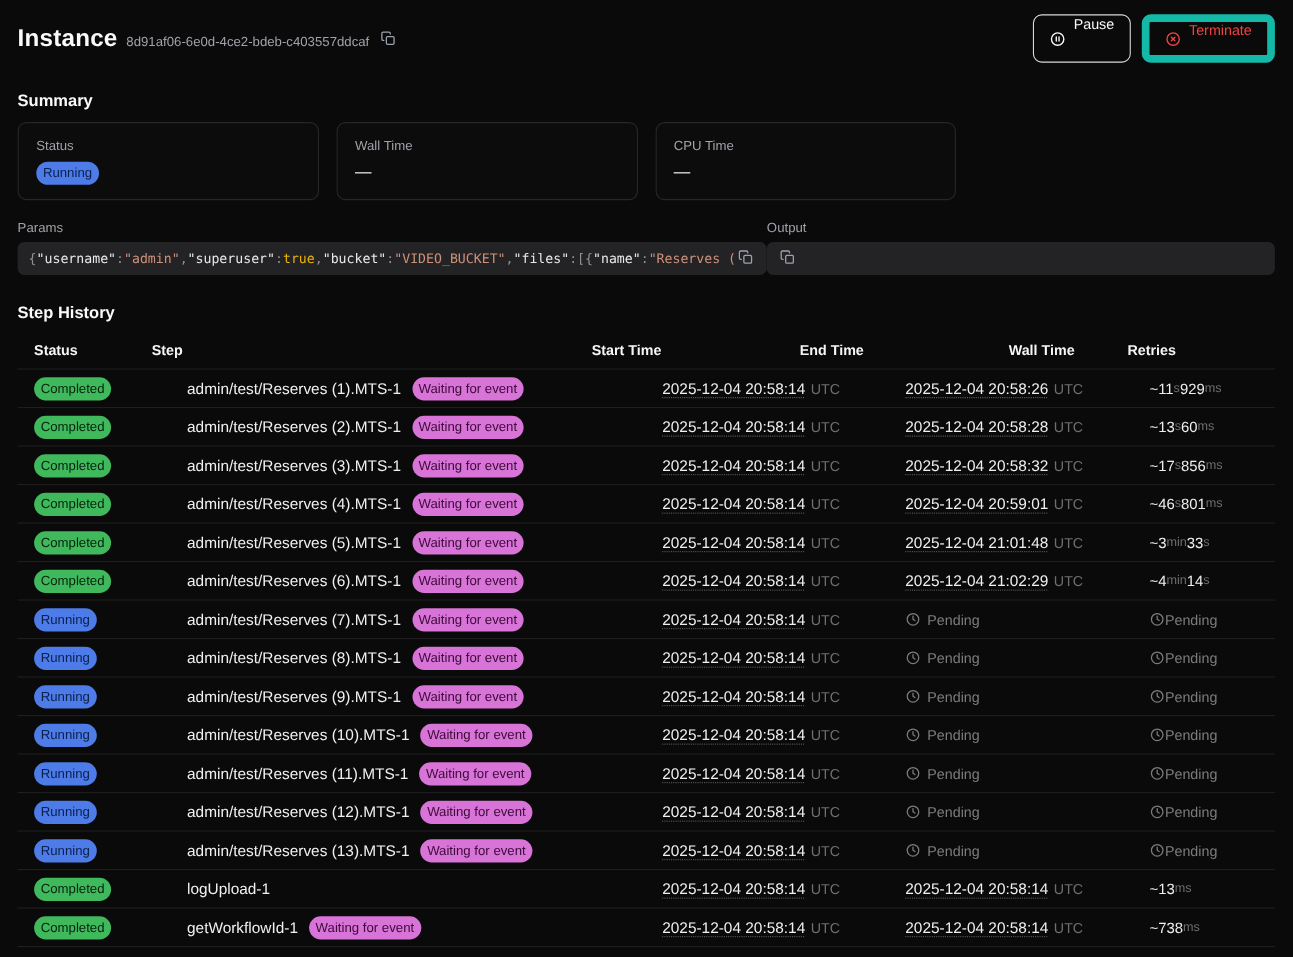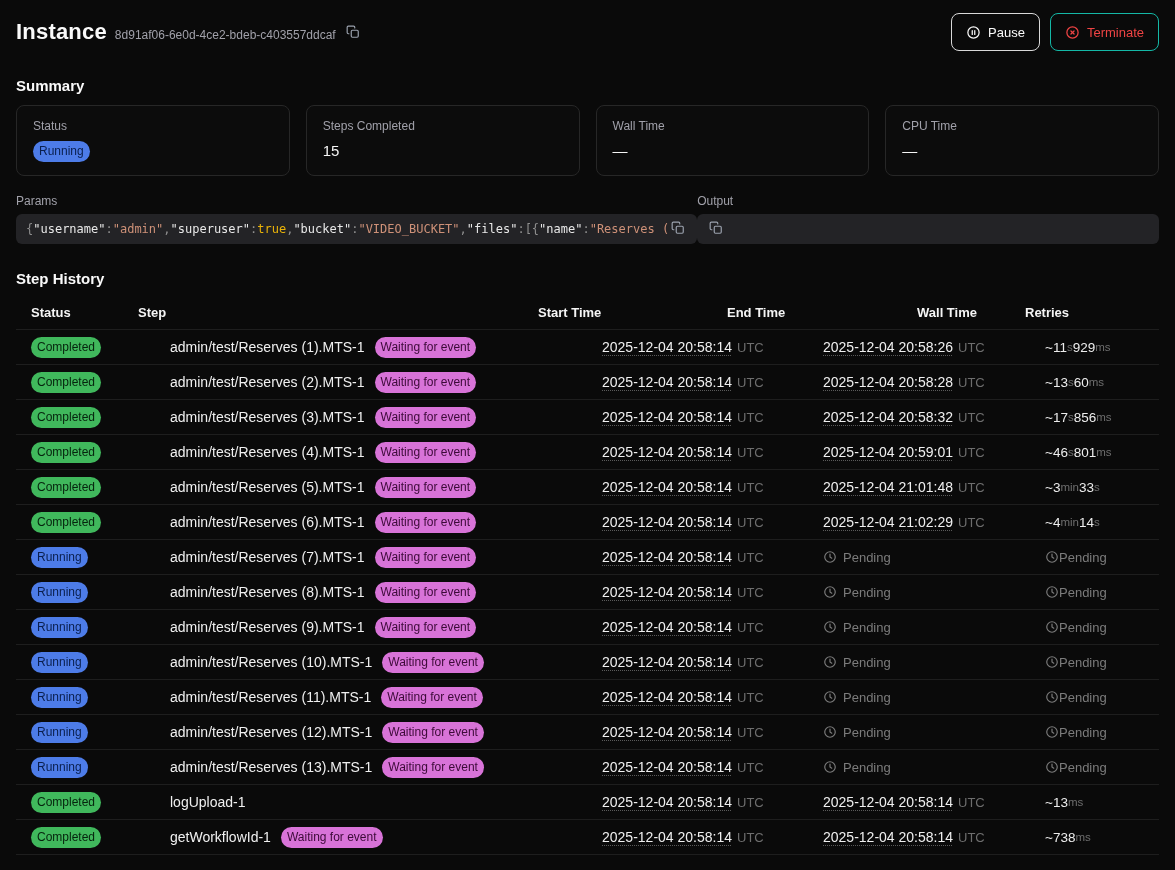--- a/index.html
+++ b/index.html
@@ -21,25 +21,25 @@
     font-family:"Liberation Sans","DejaVu Sans",sans-serif;
   }
   .page{width:1175px;padding:0 16px;}
   
   .topbar{display:flex;justify-content:space-between;align-items:center;padding-top:13px;}
   .title-wrap{display:flex;align-items:baseline;gap:8px;}
   .title-wrap h1{font-size:22px;font-weight:700;letter-spacing:.2px;}
   .instance-id{font-size:12px;color:var(--muted);}
   .icon-btn{background:none;border:none;color:#9ca3af;cursor:pointer;display:inline-flex;align-items:center;padding:2px;}
   .actions{display:flex;gap:10px;}
-  .btn{display:inline-flex;align-items:center;gap:7px;height:38px;padding:0 14px;border-radius:8px;
+  .btn{display:inline-flex;gap:7px;height:44px;padding:0 14px;border-radius:8px;
        background:#0a0a0a;font-size:13px;font-weight:500;cursor:pointer;
        font-family:"Liberation Sans","DejaVu Sans",sans-serif;}
   .btn-pause{border:1px solid #d9d9d9;color:#fafafa;}
-  .btn-terminate{border:1px solid #14b8a6;color:var(--c-danger);}
+  .btn-terminate{border:7px solid #14b8a6;color:var(--c-danger);}
   .btn-icon{display:inline-flex;align-items:center;}
   
   .section-heading{font-size:15px;font-weight:700;margin-top:26px;}
   
   .cards{display:grid;grid-template-columns:repeat(4,1fr);gap:16px;margin-top:11px;}
   .card{border:1px solid var(--border);border-radius:8px;padding:13px 16px;min-height:69px;background:#0c0c0c;}
   .card-label{font-size:12px;color:var(--muted);}
   .card-value{font-size:15px;color:#f5f5f5;margin-top:9px;}
   .card .badge-wrap{margin-top:8px;}
   
@@ -120,24 +120,20 @@
   <h2 class="section-heading">Summary</h2>
 
   <div class="cards">
     <div class="card">
       <div class="card-label">Status</div>
       <div class="badge-wrap">
         <span class="badge badge-blue">Running</span>
       </div>
     </div>
     <div class="card">
-      <div class="card-label">Steps Completed</div>
-      <div class="card-value">15</div>
-    </div>
-    <div class="card">
       <div class="card-label">Wall Time</div>
       <div class="card-value">—</div>
     </div>
     <div class="card">
       <div class="card-label">CPU Time</div>
       <div class="card-value">—</div>
     </div>
   </div>
 
   <div class="io-row">

